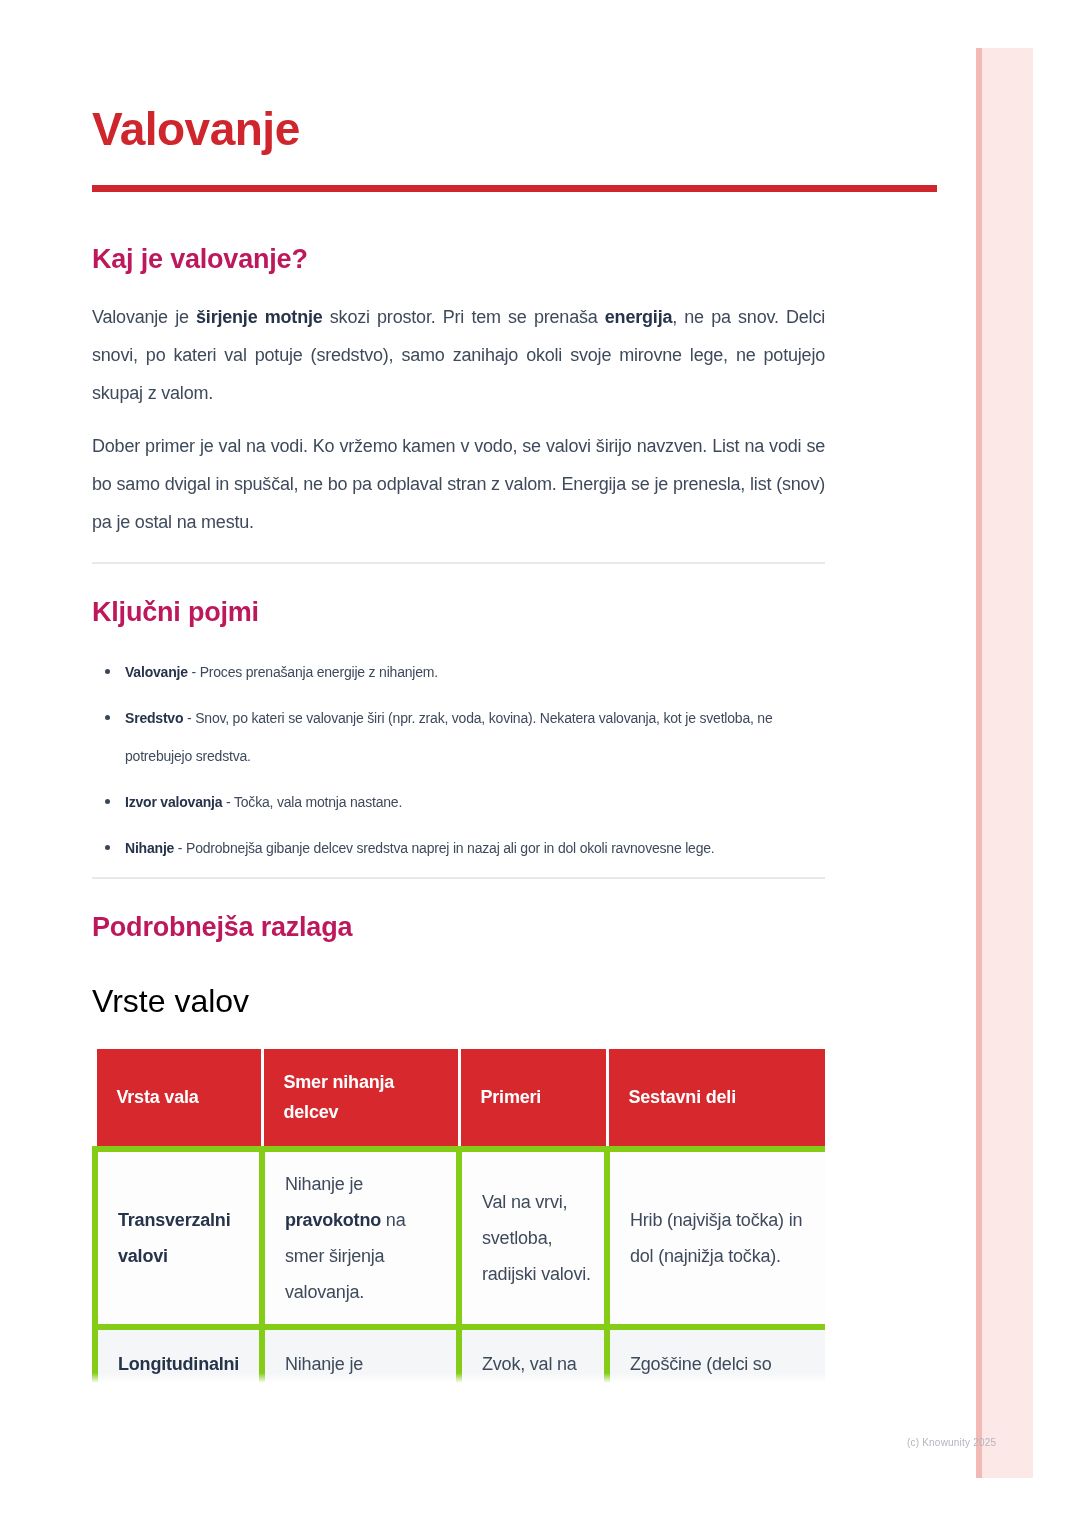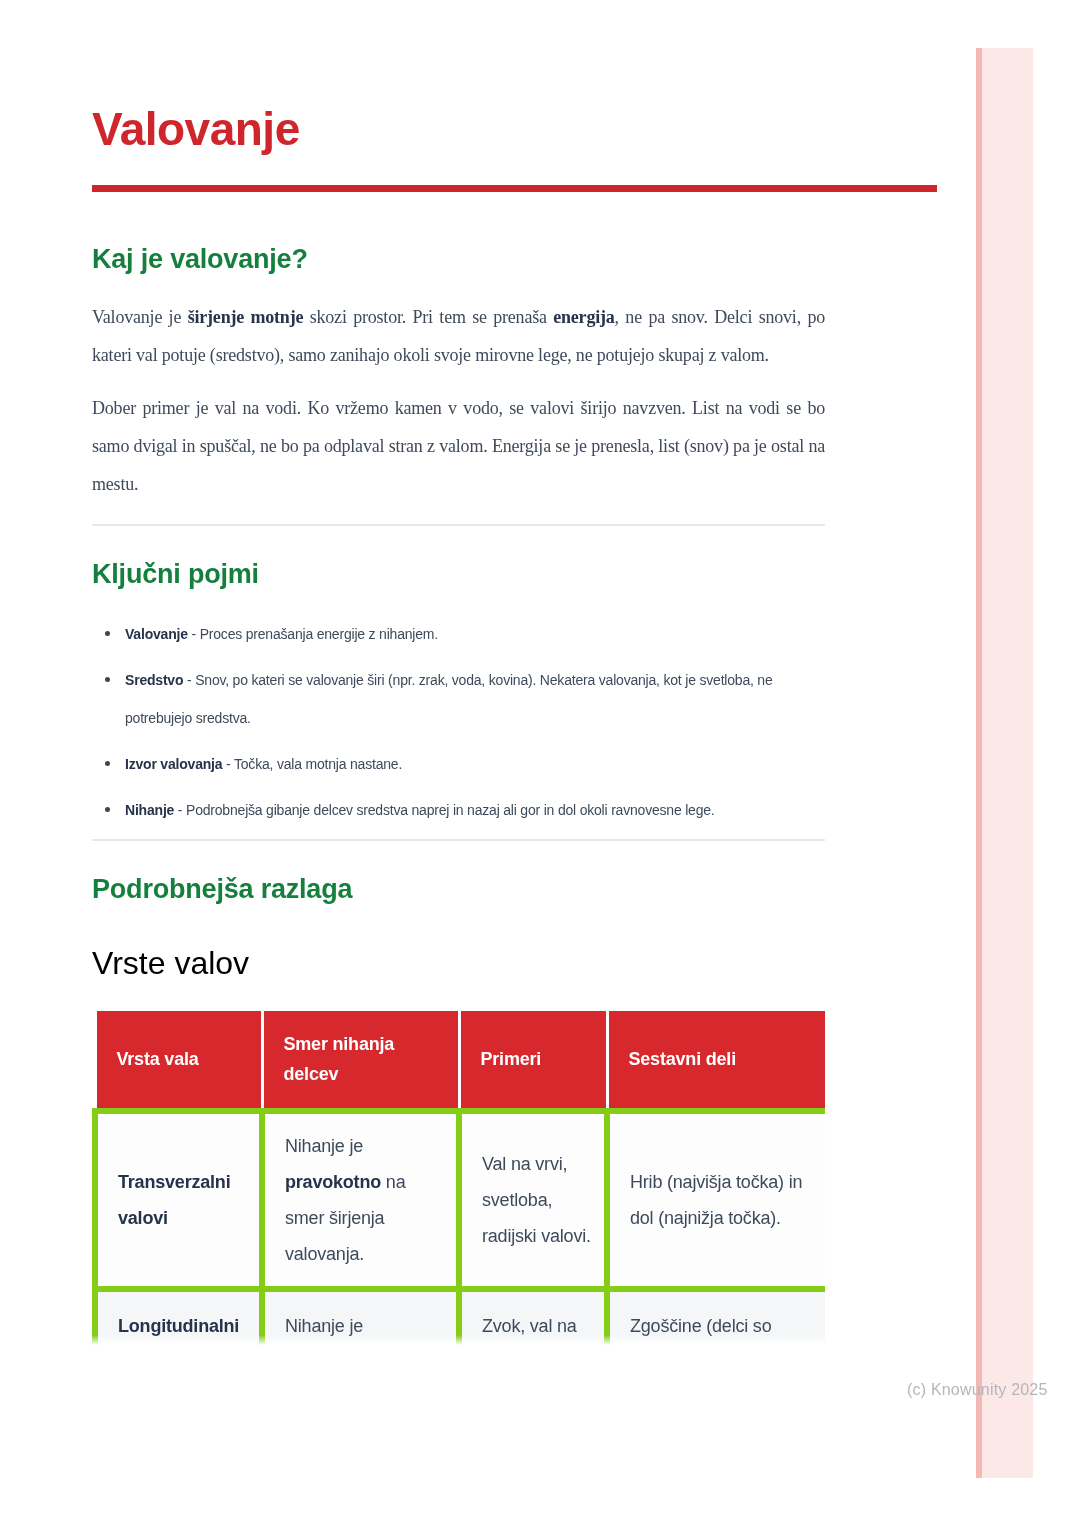--- a/index.html
+++ b/index.html
@@ -13,57 +13,57 @@
     color:#3e4a5b;
   }
   
   .stripe {
     position:absolute; left:976px; top:48px;
     width:57px; height:1430px;
     background:#fce9e7;
     border-left:6px solid #f2b9b5;
   }
   .copyright {
-    position:absolute; left:907px; top:1381px;
-    font-size:16px; letter-spacing:0.2px;
+    position:absolute; left:907px; top:1437px;
+    font-size:10px; letter-spacing:0.2px;
     color:#b6b4bd; z-index:3; white-space:nowrap;
   }
   .content {
     position:absolute; left:92px; top:8px;
     width:733px;
   }
   h1 {
     margin-top:96px;
     font-size:46px; line-height:1.1; font-weight:bold;
     letter-spacing:-0.5px;
     color:#cf262e;
   }
   .rule {
     margin-top:30px;
     width:845px; height:7px;
     background:#cf262e;
   }
   h2 {
     font-size:27px; line-height:34px; font-weight:bold;
     letter-spacing:-0.2px;
-    color:#15803d;
+    color:#be185d;
   }
   h2.first { margin-top:50px; }
   h2.after-divider { margin-top:31px; }
   h3 {
     margin-top:42px;
     font-size:32px; line-height:30px; font-weight:normal;
     color:#000000;
   }
   p.body {
     font-size:18px; line-height:38px;
     letter-spacing:-0.2px;
     color:#3e4a5b;
   }
-  p.just { text-align:justify;font-family:Liberation Serif, serif; }
+  p.just { text-align:justify; }
   p.p1 { margin-top:22px; }
   p.p2 { margin-top:15px; }
   p.lead { margin-top:24px; }
   strong, .term { font-weight:bold; color:#26334a; }
   hr.divider {
     margin-top:21px;
     border:none; height:2px; background:#e8e8e8;
   }
   hr.divider.d2 { margin-top:10px; }
   ul.terms {

